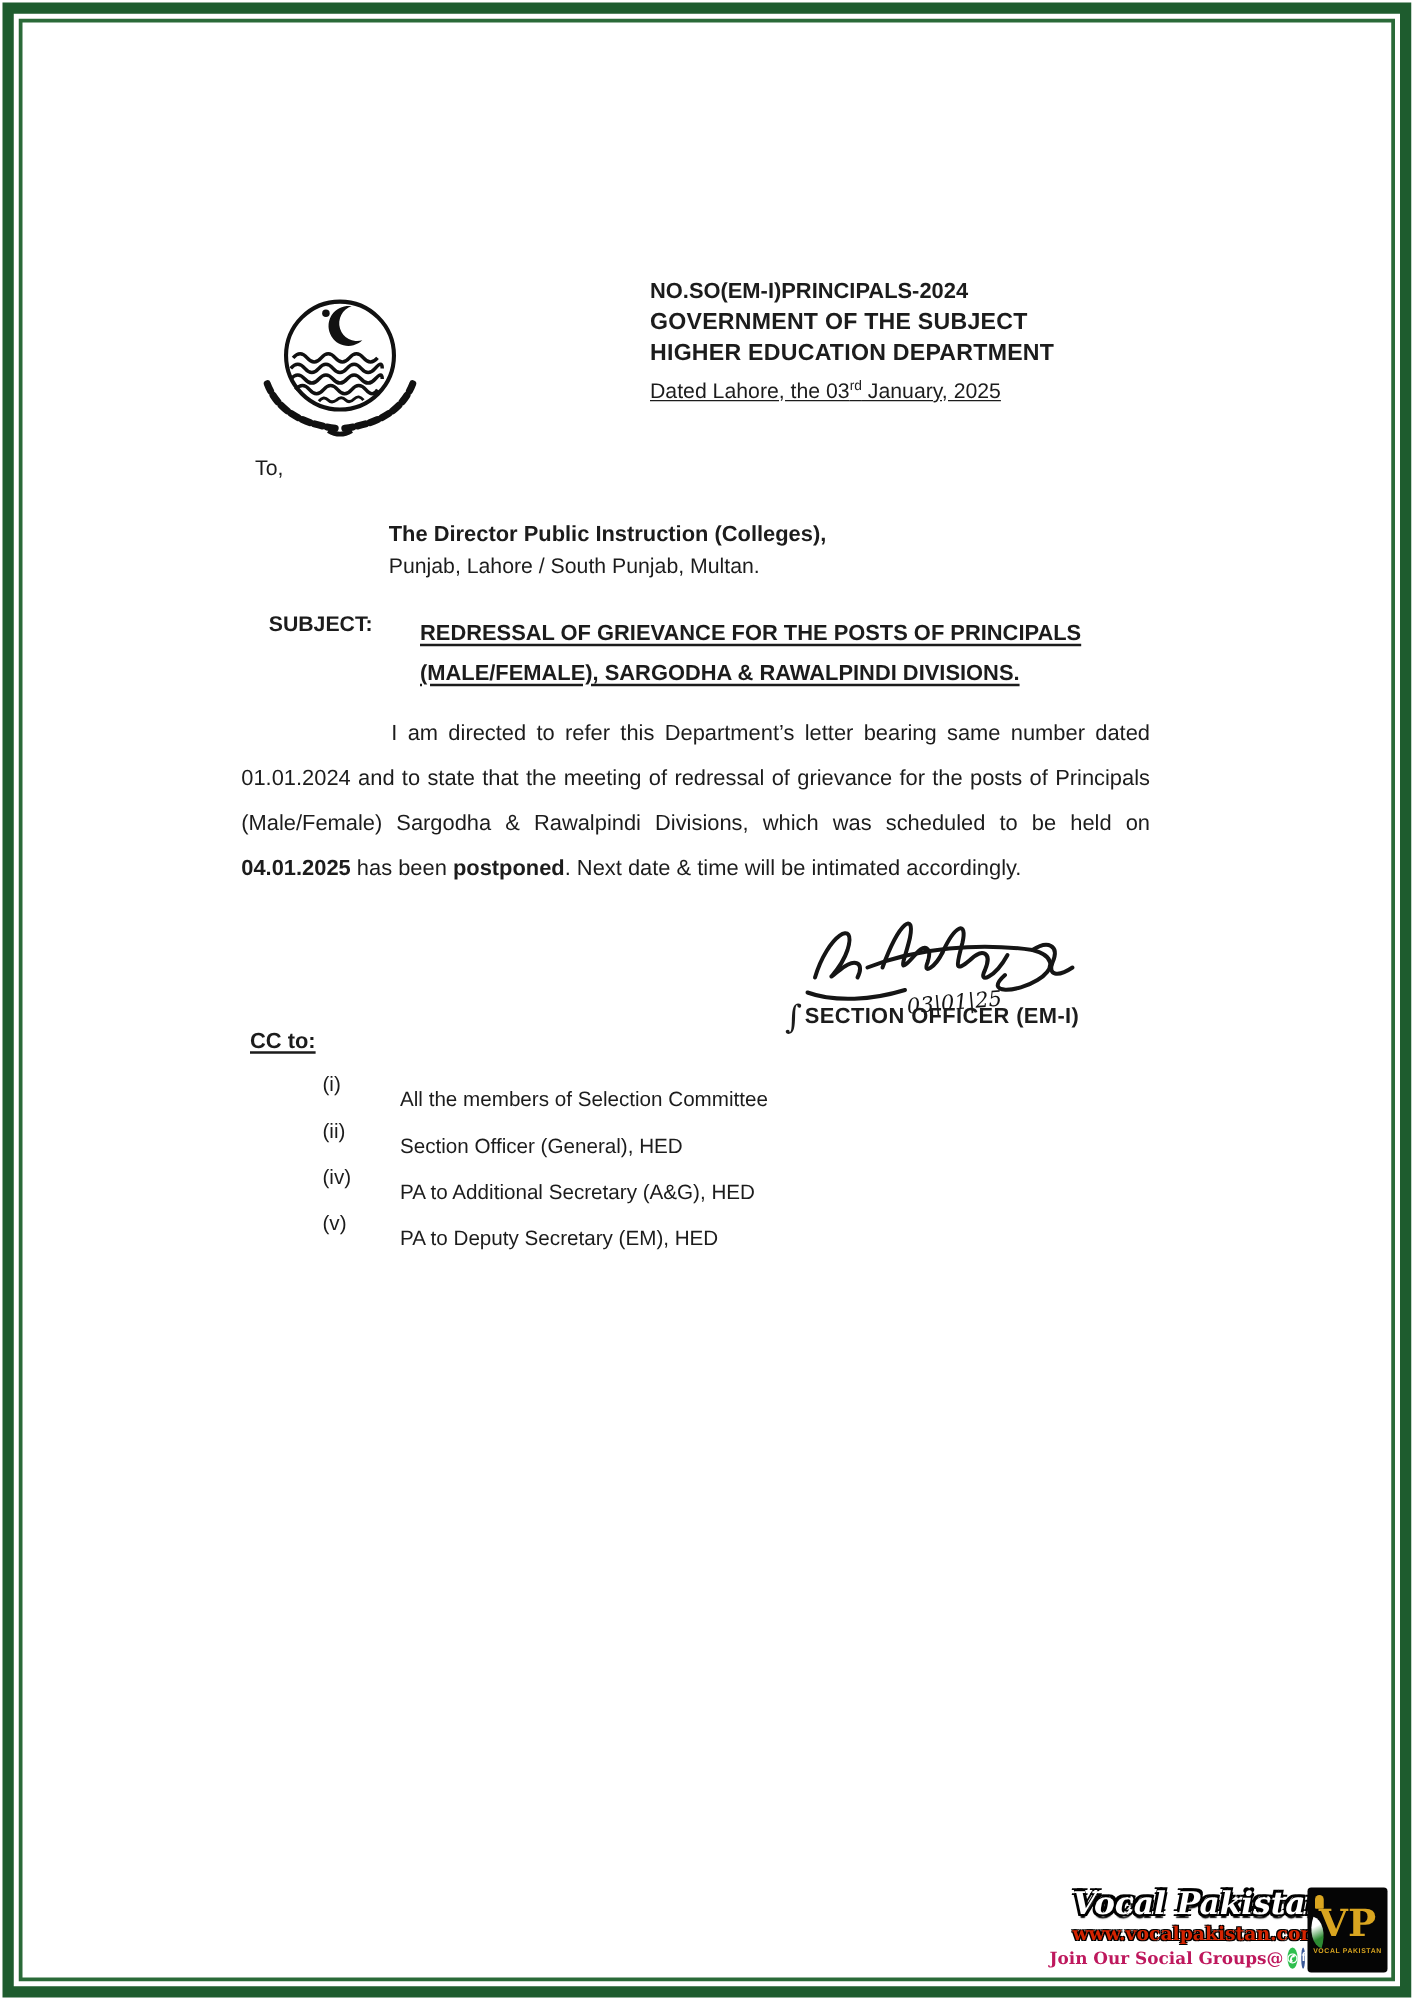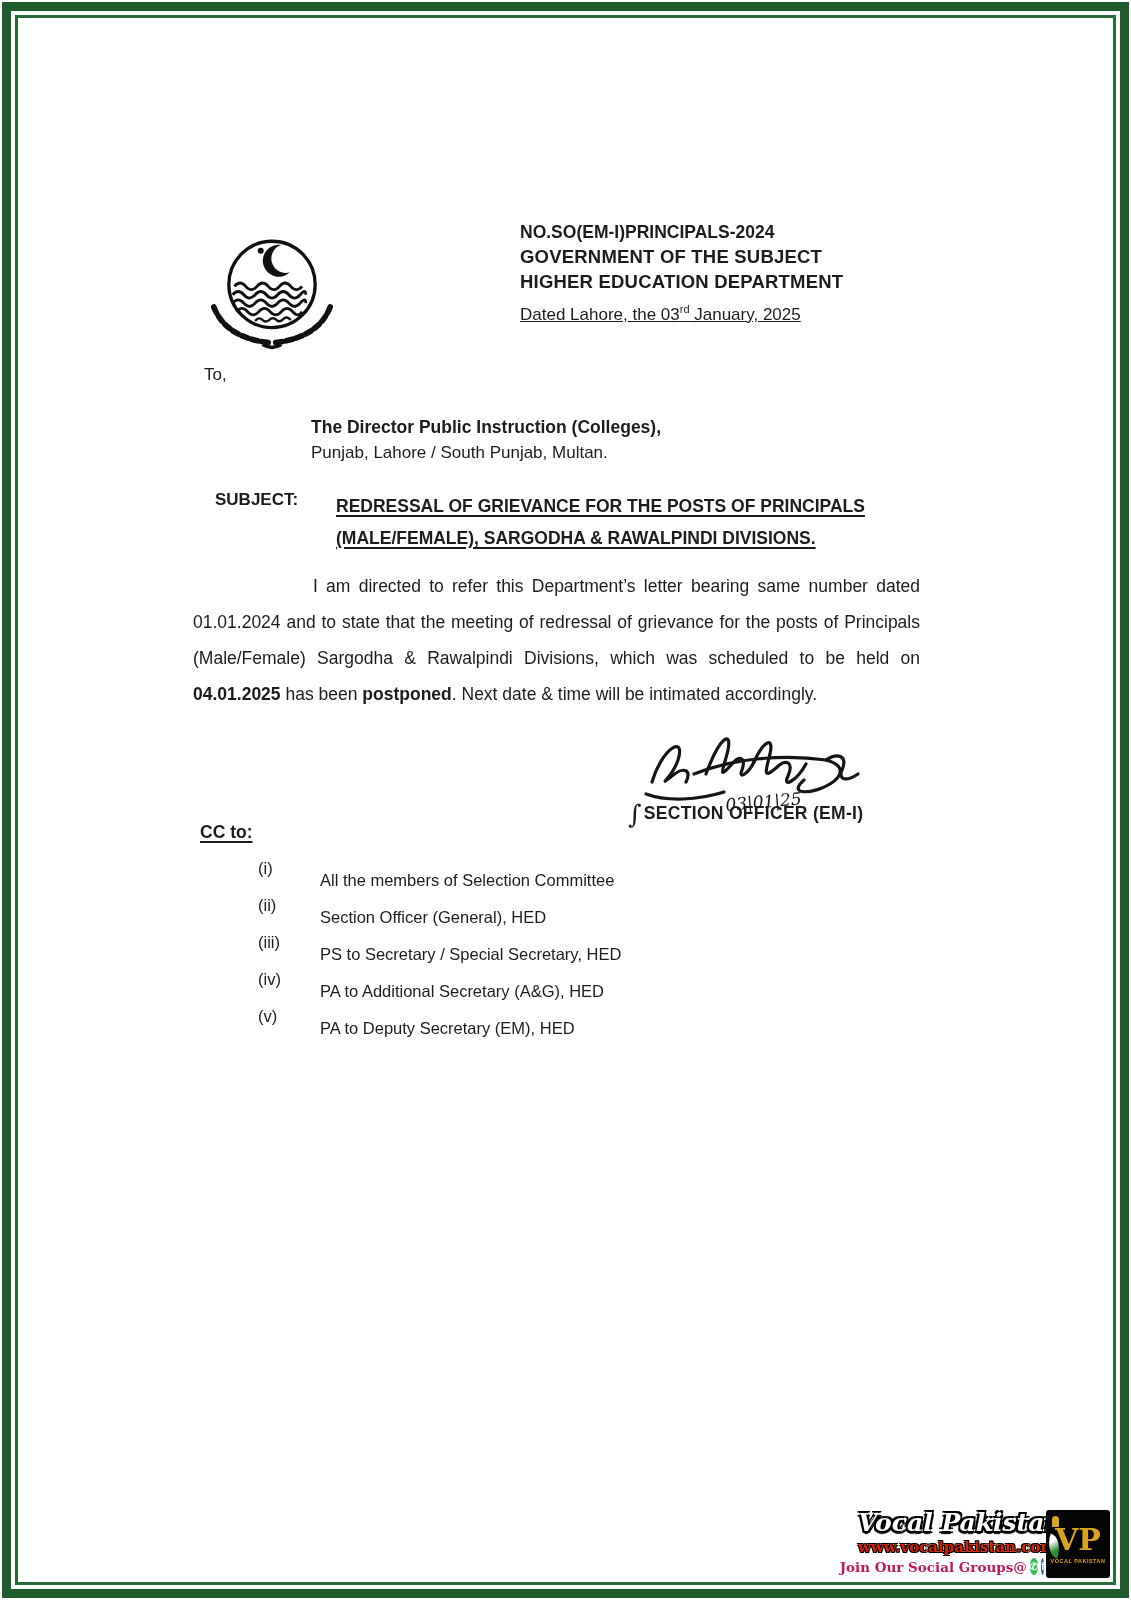--- a/index.html
+++ b/index.html
@@ -136,24 +136,20 @@
   <div class="cc-list">
     <div class="cc-row">
       <span class="cc-num">(i)</span>
       <span class="cc-text">All the members of Selection Committee</span>
     </div>
     <div class="cc-row">
       <span class="cc-num">(ii)</span>
       <span class="cc-text">Section Officer (General), HED</span>
     </div>
     <div class="cc-row">
-      <span class="cc-num">(iii)</span>
-      <span class="cc-text">PS to Secretary / Special Secretary, HED</span>
-    </div>
-    <div class="cc-row">
       <span class="cc-num">(iv)</span>
       <span class="cc-text">PA to Additional Secretary (A&amp;G), HED</span>
     </div>
     <div class="cc-row">
       <span class="cc-num">(v)</span>
       <span class="cc-text">PA to Deputy Secretary (EM), HED</span>
     </div>
   </div>
 
   <div class="watermark">

